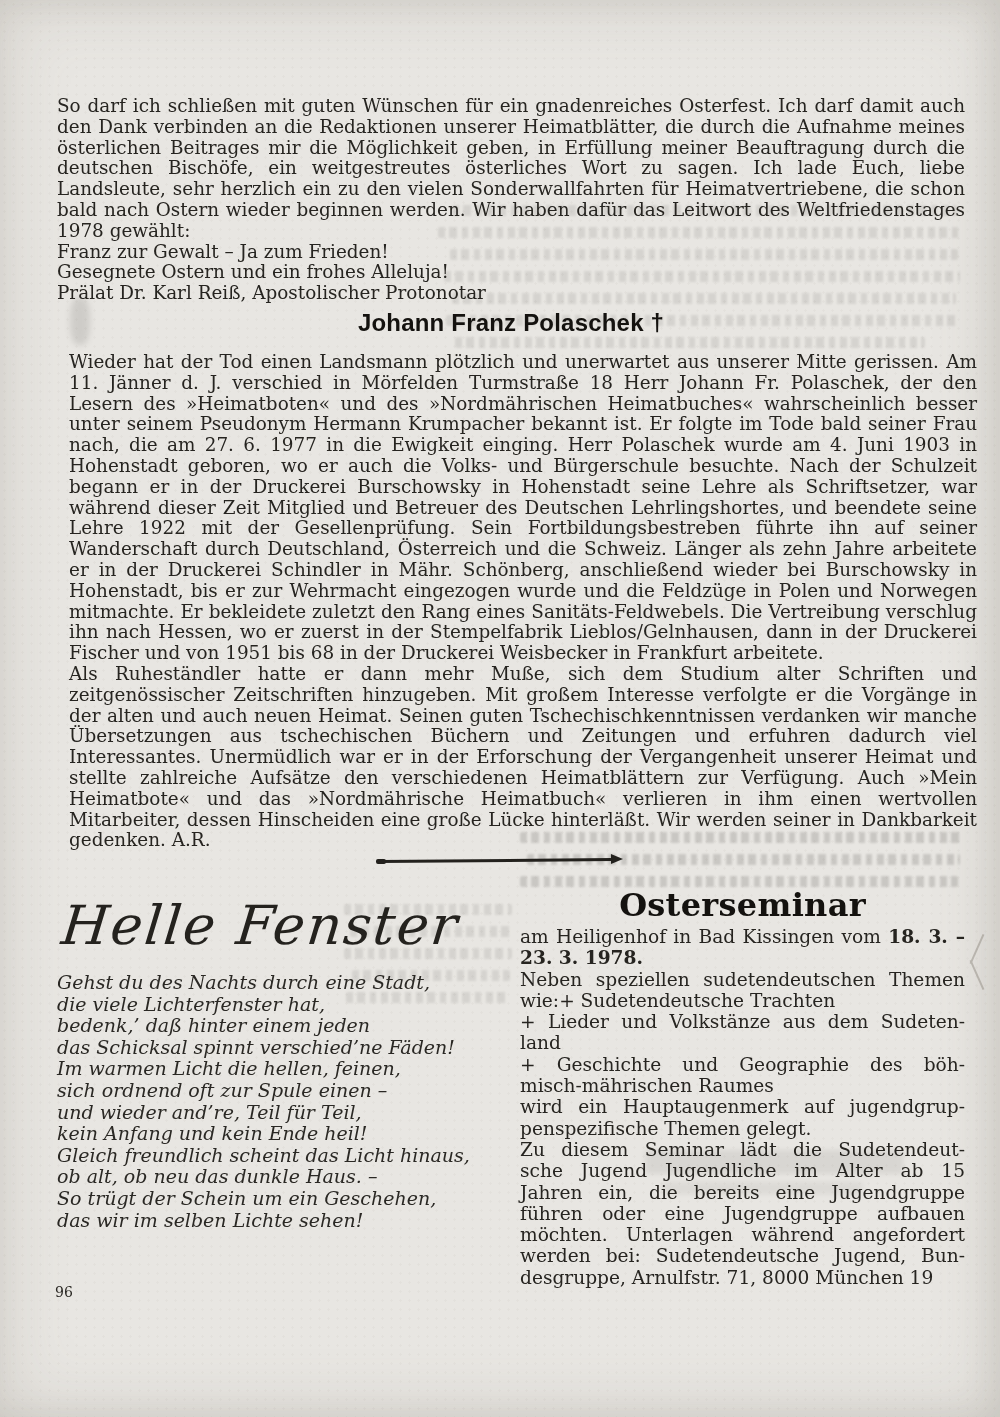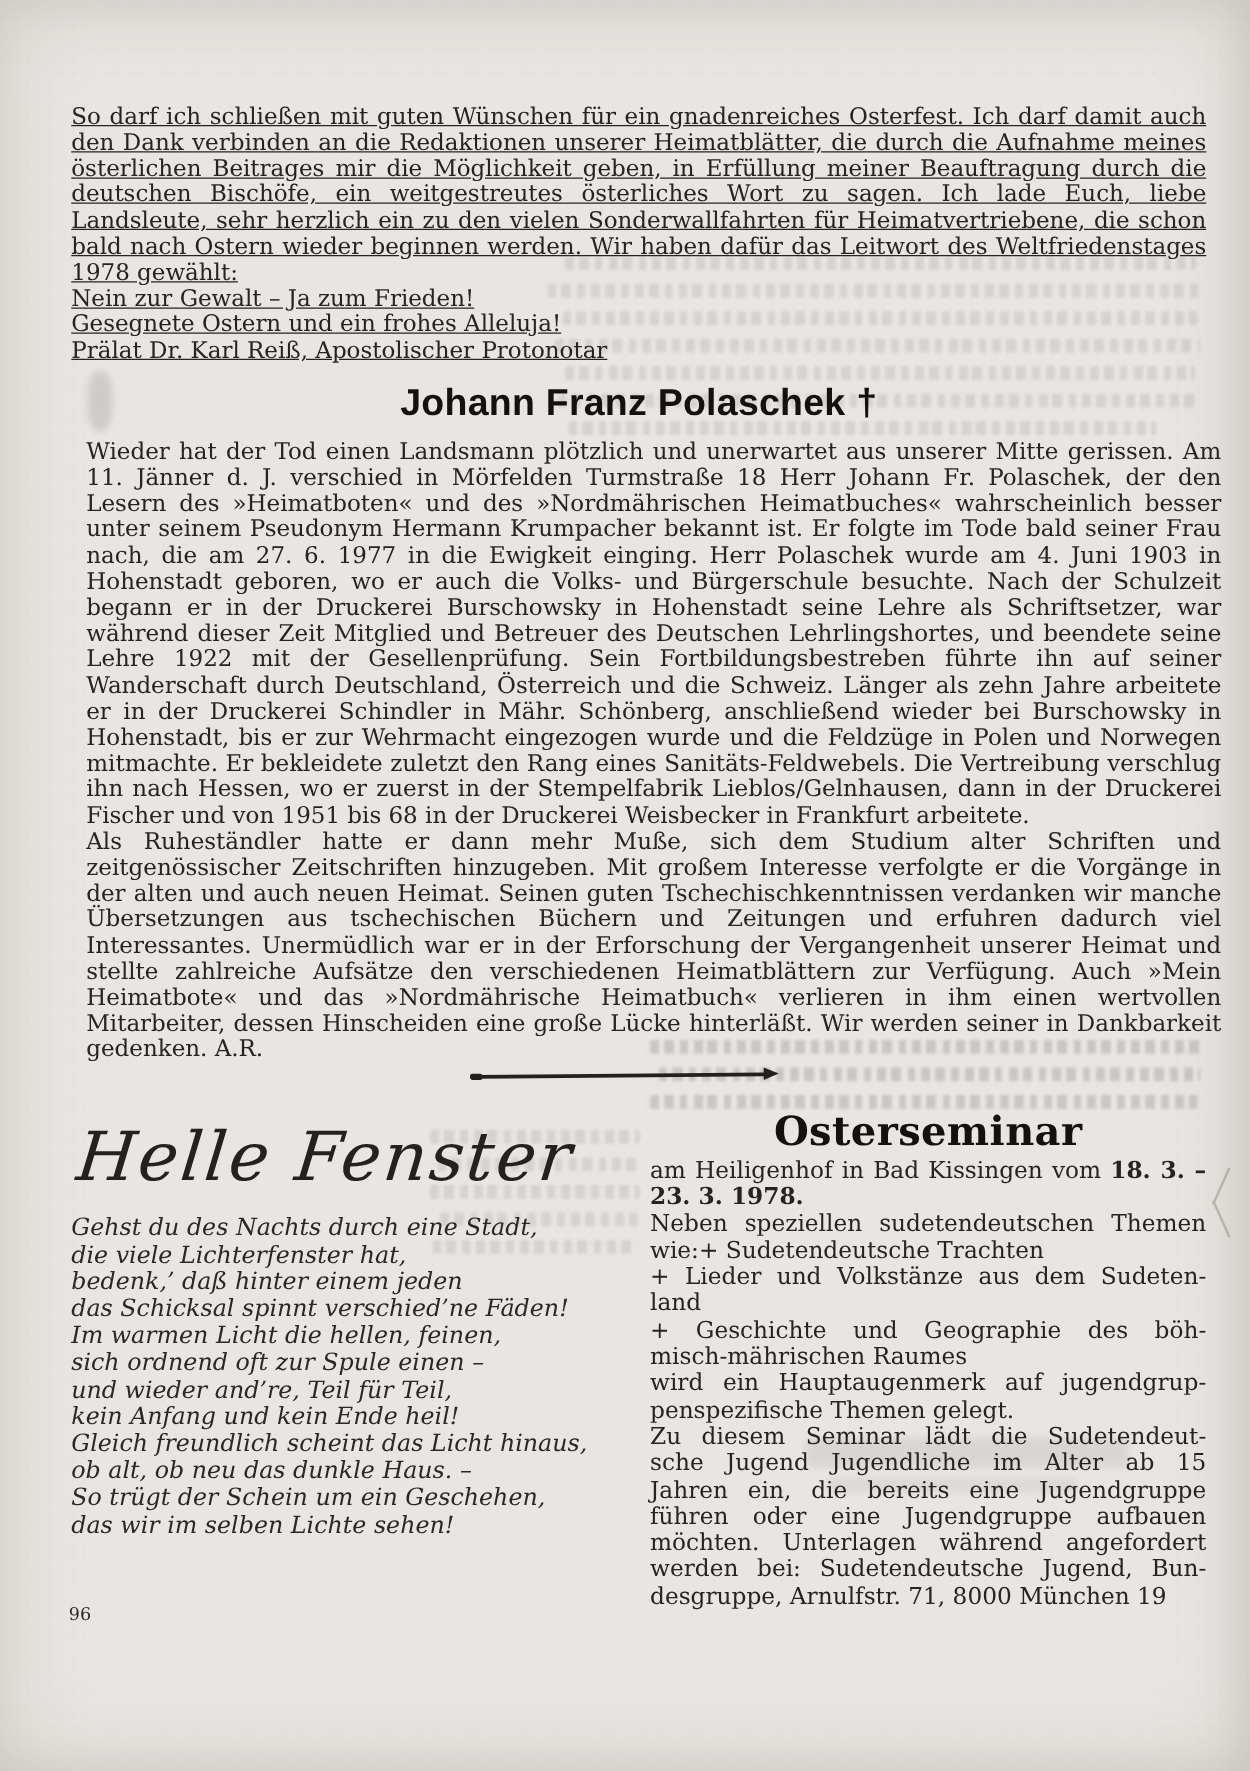--- a/index.html
+++ b/index.html
@@ -10,30 +10,30 @@
     background:#e8e6e2;
     background-image:radial-gradient(rgba(90,80,60,0.035) 1px, transparent 1.2px);
     background-size:9px 9px;
     box-shadow:inset 0 0 70px rgba(115,105,90,0.20), inset -10px 0 30px rgba(100,95,85,0.10);
     overflow:hidden;
     font-family:"DejaVu Serif", serif;
     color:#262420;
   }
   
   .intro{
-    position:absolute;left:57px;top:84px;width:908px;
-    font-size:18.4px;line-height:20.8px;text-decoration:underline;
+    position:absolute;left:57px;top:96px;width:908px;
+    font-size:18.4px;line-height:20.8px;
   }
   .intro .para{text-align:justify;margin:0;}
   .intro .single{margin:0;}
   .obit-title{
     position:absolute;left:57px;top:306px;width:908px;
     text-align:center;
     font-family:"Liberation Sans", sans-serif;
-    font-weight:bold;font-size:30px;line-height:34px;
+    font-weight:bold;font-size:24px;line-height:34px;
     color:#14120f;letter-spacing:0.2px;
   }
   .obit-body{
     position:absolute;left:69px;top:352px;width:908px;
     font-size:18.4px;line-height:20.8px;
   }
   .obit-body p{text-align:justify;margin:0;}
   
   .divider-arrow{
     position:absolute;left:378px;top:859px;width:236px;height:3px;
@@ -120,21 +120,21 @@
   <div class="ghost-line" style="left:346px;top:992px;width:164px;"></div>
 
   <div class="ghost-band" style="left:645px;top:1150px;width:258px;height:24px;opacity:0.09;"></div>
   <div class="ghost-band" style="left:662px;top:1182px;width:200px;height:12px;opacity:0.07;"></div>
 
   <div class="edge-smudge"></div>
   <div class="crease-mark"></div>
 
   <div class="intro">
     <p class="para">So darf ich schließen mit guten Wünschen für ein gnadenreiches Osterfest. Ich darf damit auch den Dank verbinden an die Redaktionen unserer Heimatblätter, die durch die Aufnahme meines österlichen Beitrages mir die Möglichkeit geben, in Erfüllung meiner Beauftragung durch die deutschen Bischöfe, ein weitgestreutes österliches Wort zu sagen. Ich lade Euch, liebe Landsleute, sehr herzlich ein zu den vielen Sonderwallfahrten für Heimatvertriebene, die schon bald nach Ostern wieder beginnen werden. Wir haben dafür das Leitwort des Weltfriedenstages 1978 gewählt:</p>
-    <p class="single">Nein zur Gewalt – Ja zum Frieden!</p>
+    <p class="single">Franz zur Gewalt – Ja zum Frieden!</p>
     <p class="single">Gesegnete Ostern und ein frohes Alleluja!</p>
     <p class="single">Prälat Dr. Karl Reiß, Apostolischer Protonotar</p>
   </div>
 
   <div class="obit-title">Johann Franz Polaschek †</div>
   <div class="obit-body">
     <p>Wieder hat der Tod einen Landsmann plötzlich und unerwartet aus unserer Mitte gerissen. Am 11. Jänner d. J. verschied in Mörfelden Turmstraße 18 Herr Johann Fr. Polaschek, der den Lesern des »Heimatboten« und des »Nordmährischen Heimatbuches« wahrscheinlich besser unter seinem Pseudonym Hermann Krumpacher bekannt ist. Er folgte im Tode bald seiner Frau nach, die am 27. 6. 1977 in die Ewigkeit einging. Herr Polaschek wurde am 4. Juni 1903 in Hohenstadt geboren, wo er auch die Volks- und Bürgerschule besuchte. Nach der Schulzeit begann er in der Druckerei Burschowsky in Hohenstadt seine Lehre als Schriftsetzer, war während dieser Zeit Mitglied und Betreuer des Deutschen Lehrlingshortes, und beendete seine Lehre 1922 mit der Gesellenprüfung. Sein Fortbildungsbestreben führte ihn auf seiner Wanderschaft durch Deutschland, Österreich und die Schweiz. Länger als zehn Jahre arbeitete er in der Druckerei Schindler in Mähr. Schönberg, anschließend wieder bei Burschowsky in Hohenstadt, bis er zur Wehrmacht eingezogen wurde und die Feldzüge in Polen und Norwegen mitmachte. Er bekleidete zuletzt den Rang eines Sanitäts-Feldwebels. Die Vertreibung verschlug ihn nach Hessen, wo er zuerst in der Stempelfabrik Lieblos/Gelnhausen, dann in der Druckerei Fischer und von 1951 bis 68 in der Druckerei Weisbecker in Frankfurt arbeitete.</p>
     <p>Als Ruheständler hatte er dann mehr Muße, sich dem Studium alter Schriften und zeitgenössischer Zeitschriften hinzugeben. Mit großem Interesse verfolgte er die Vorgänge in der alten und auch neuen Heimat. Seinen guten Tschechischkenntnissen verdanken wir manche Übersetzungen aus tschechischen Büchern und Zeitungen und erfuhren dadurch viel Interessantes. Unermüdlich war er in der Erforschung der Vergangenheit unserer Heimat und stellte zahlreiche Aufsätze den verschiedenen Heimatblättern zur Verfügung. Auch »Mein Heimatbote« und das »Nordmährische Heimatbuch« verlieren in ihm einen wertvollen Mitarbeiter, dessen Hinscheiden eine große Lücke hinterläßt. Wir werden seiner in Dankbarkeit gedenken. A.R.</p>
   </div>
 

